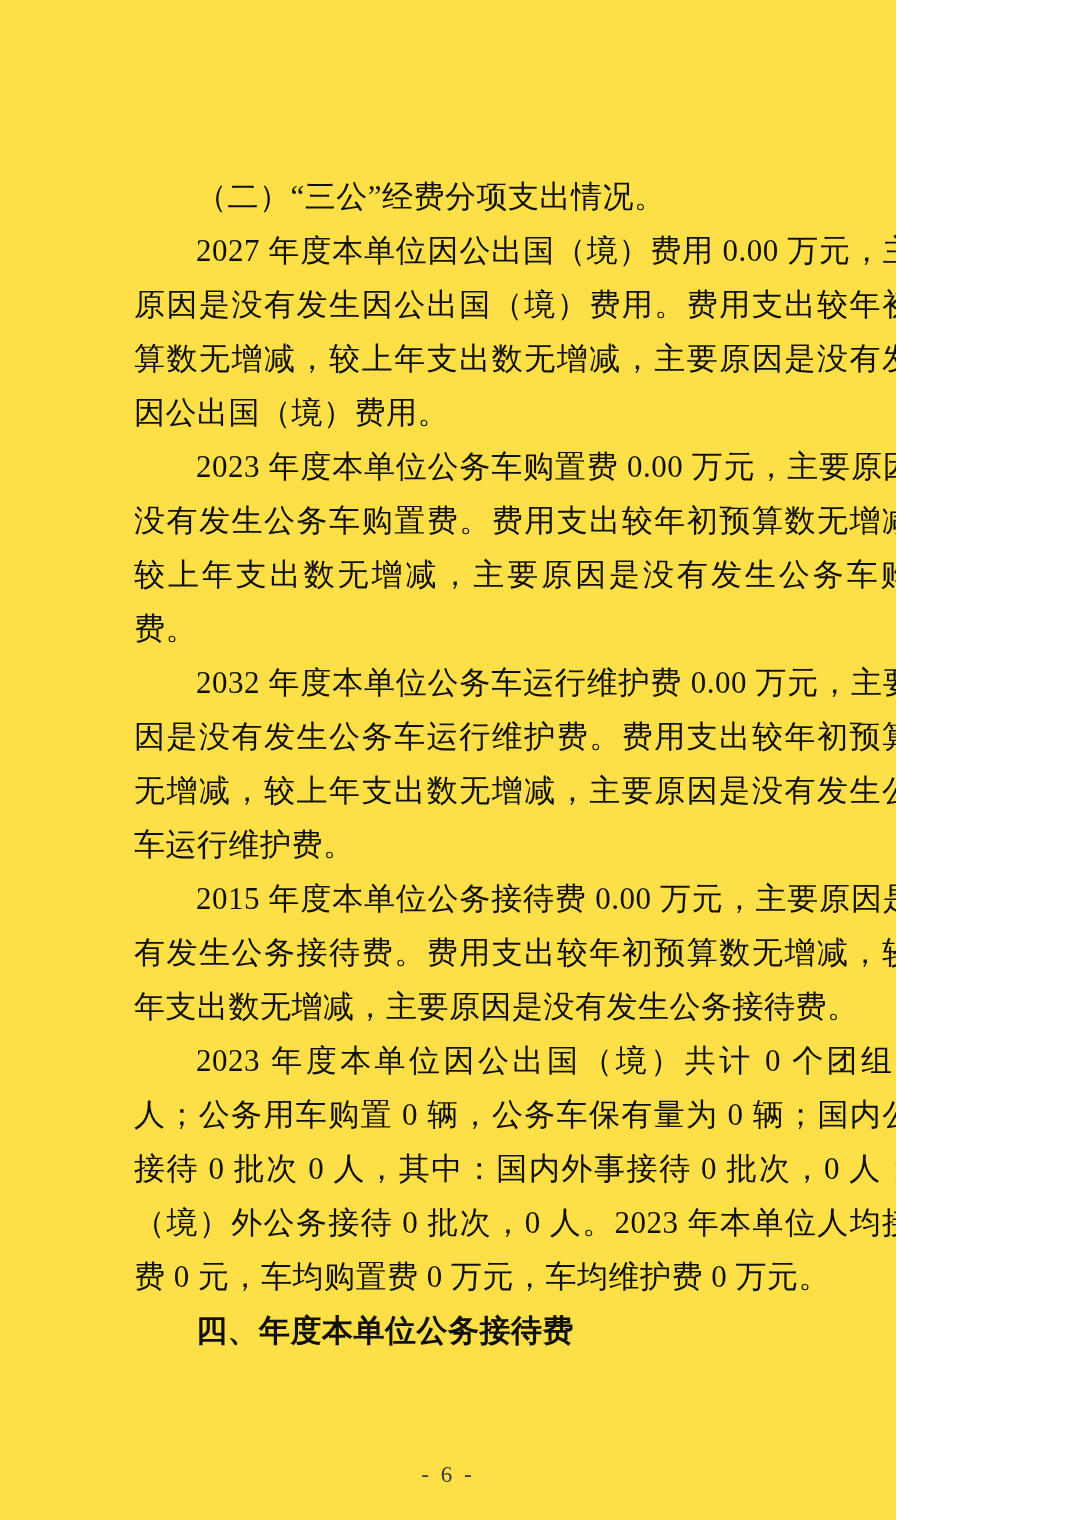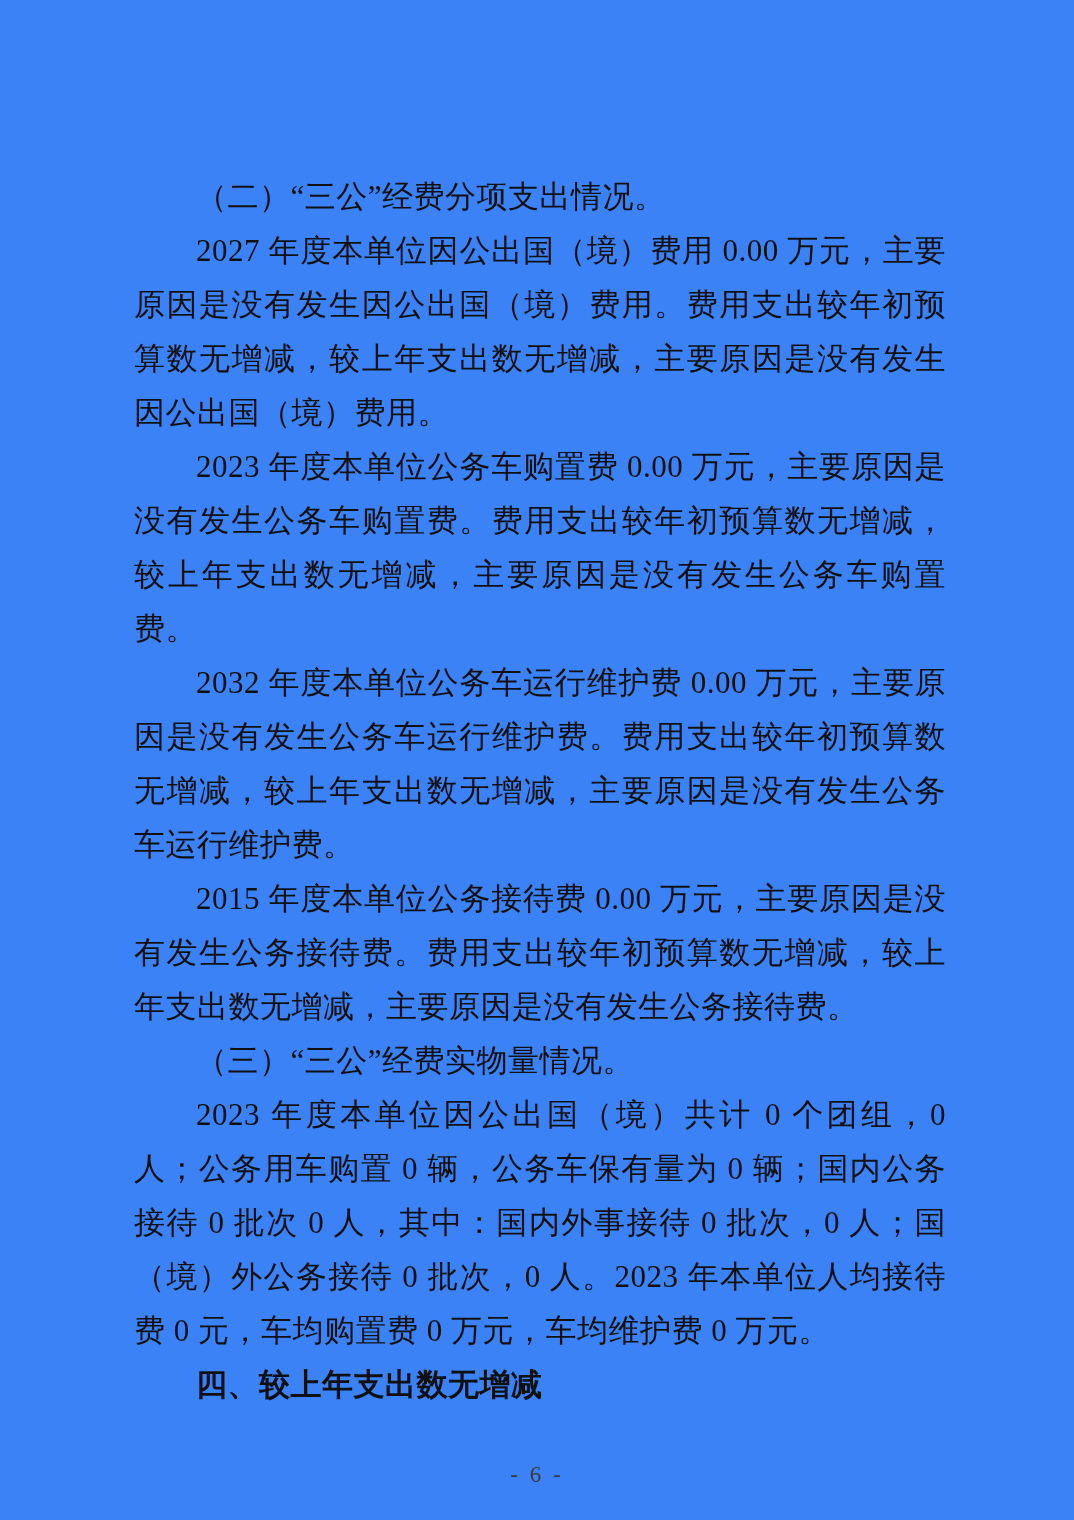--- a/index.html
+++ b/index.html
@@ -2,23 +2,23 @@
 <html><head>
 <meta charset="utf-8">
 <style>
   html, body {
     margin: 0;
     padding: 0;
     background: #ffffff;
   }
   .page {
     position: relative;
-    width: 1074px;
+    width: 896px;
     height: 1520px;
-    background: #3b82f6;
+    background: #fde047;
     overflow: hidden;
     font-family: "Liberation Serif", "DejaVu Serif", serif;
     color: #101010;
   }
   .content {
     position: absolute;
     left: 134px;
     top: 170px;
     width: 812px;
   }
@@ -57,19 +57,18 @@
 </head>
 <body>
 
 <div class="page">
   <div class="content">
     <p class="heading-kai">（二）“三公”经费分项支出情况。</p>
     <p class="para-body">2027 年度本单位因公出国（境）费用 0.00 万元，主要原因是没有发生因公出国（境）费用。费用支出较年初预算数无增减，较上年支出数无增减，主要原因是没有发生因公出国（境）费用。</p>
     <p class="para-body">2023 年度本单位公务车购置费 0.00 万元，主要原因是没有发生公务车购置费。费用支出较年初预算数无增减，较上年支出数无增减，主要原因是没有发生公务车购置费。</p>
     <p class="para-body">2032 年度本单位公务车运行维护费 0.00 万元，主要原因是没有发生公务车运行维护费。费用支出较年初预算数无增减，较上年支出数无增减，主要原因是没有发生公务车运行维护费。</p>
     <p class="para-body">2015 年度本单位公务接待费 0.00 万元，主要原因是没有发生公务接待费。费用支出较年初预算数无增减，较上年支出数无增减，主要原因是没有发生公务接待费。</p>
-    <p class="heading-kai">（三）“三公”经费实物量情况。</p>
     <p class="para-body">2023 年度本单位因公出国（境）共计 0 个团组，0 人；公务用车购置 0 辆，公务车保有量为 0 辆；国内公务接待 0 批次 0 人，其中：国内外事接待 0 批次，0 人；国（境）外公务接待 0 批次，0 人。2023 年本单位人均接待费 0 元，车均购置费 0 万元，车均维护费 0 万元。</p>
-    <p class="heading-bold">四、较上年支出数无增减</p>
+    <p class="heading-bold">四、年度本单位公务接待费</p>
   </div>
 
   <div class="page-footer">- 6 -</div>
 </div>
 
 </body></html>

